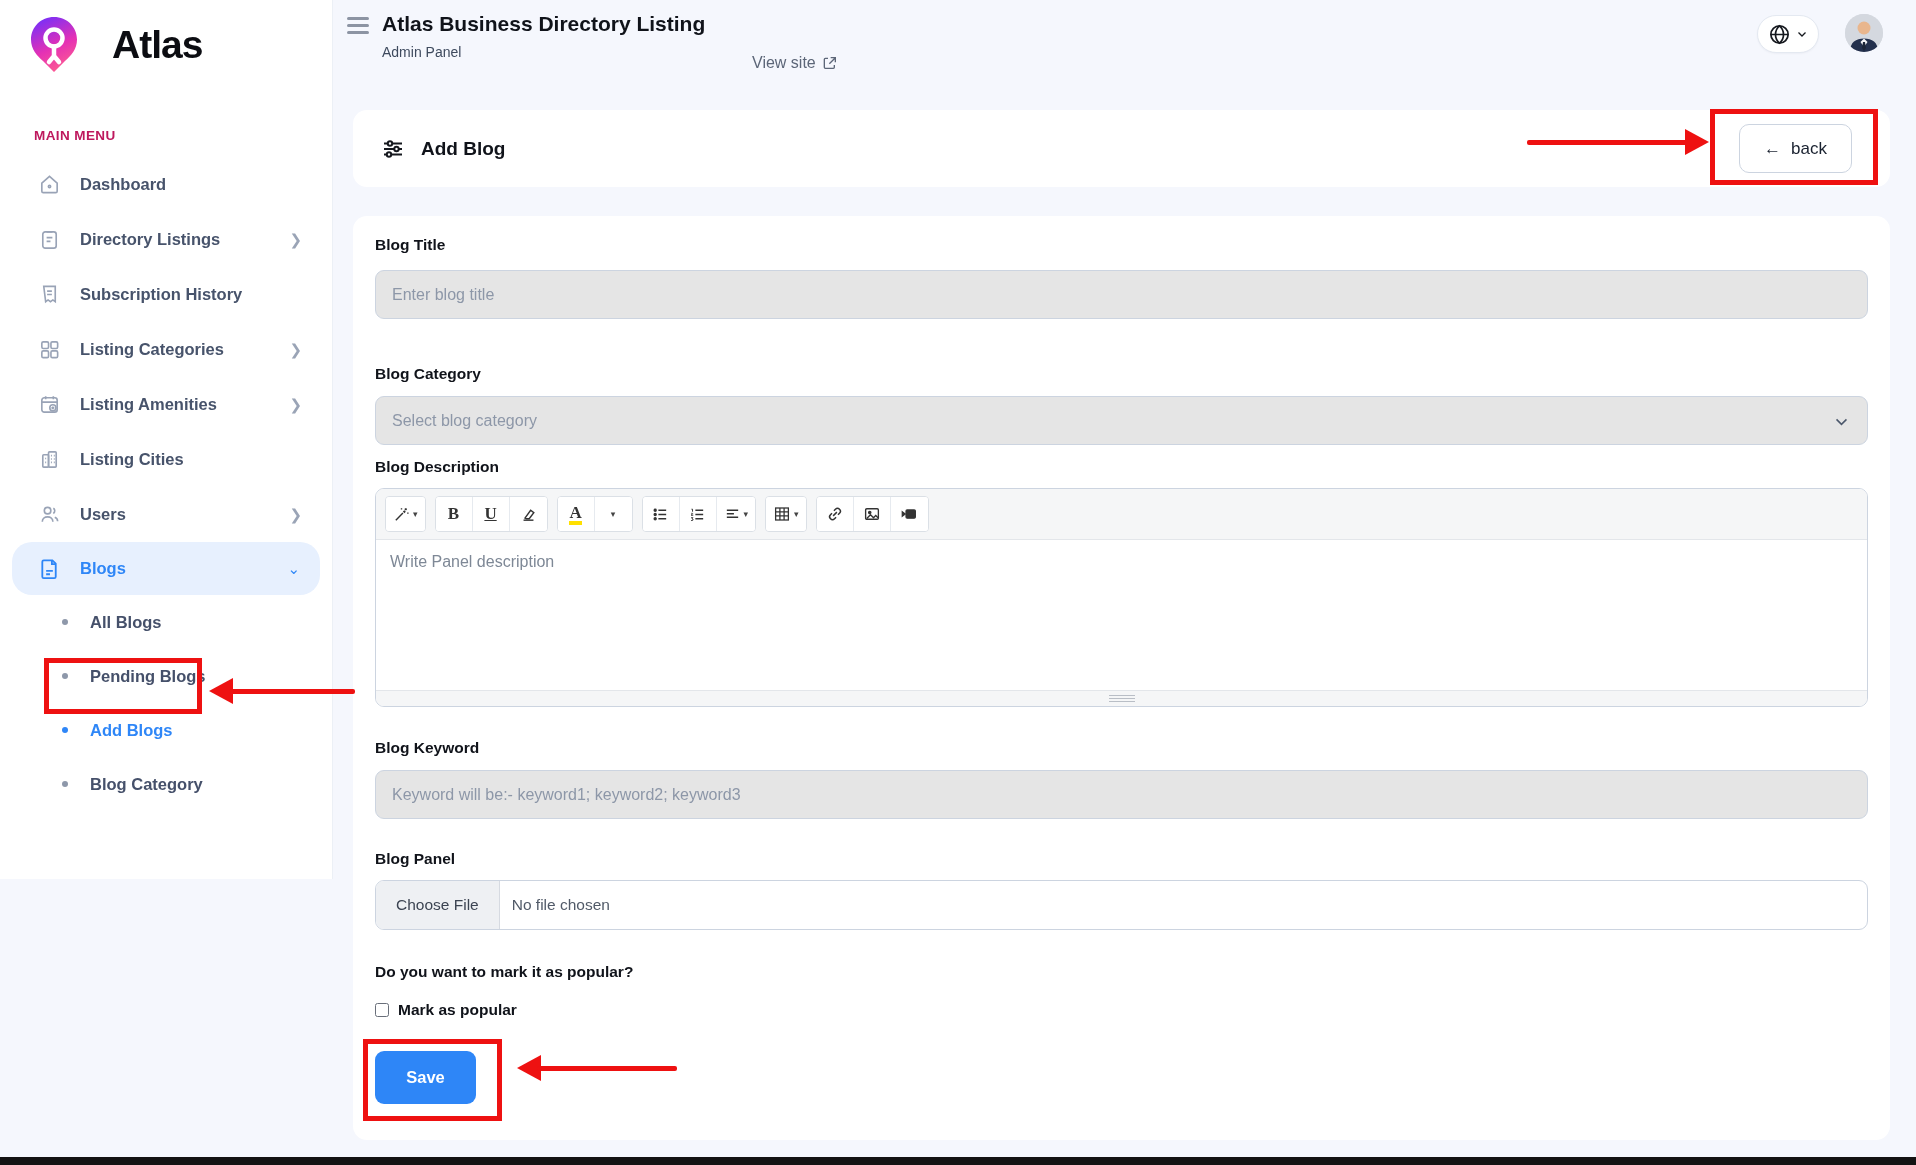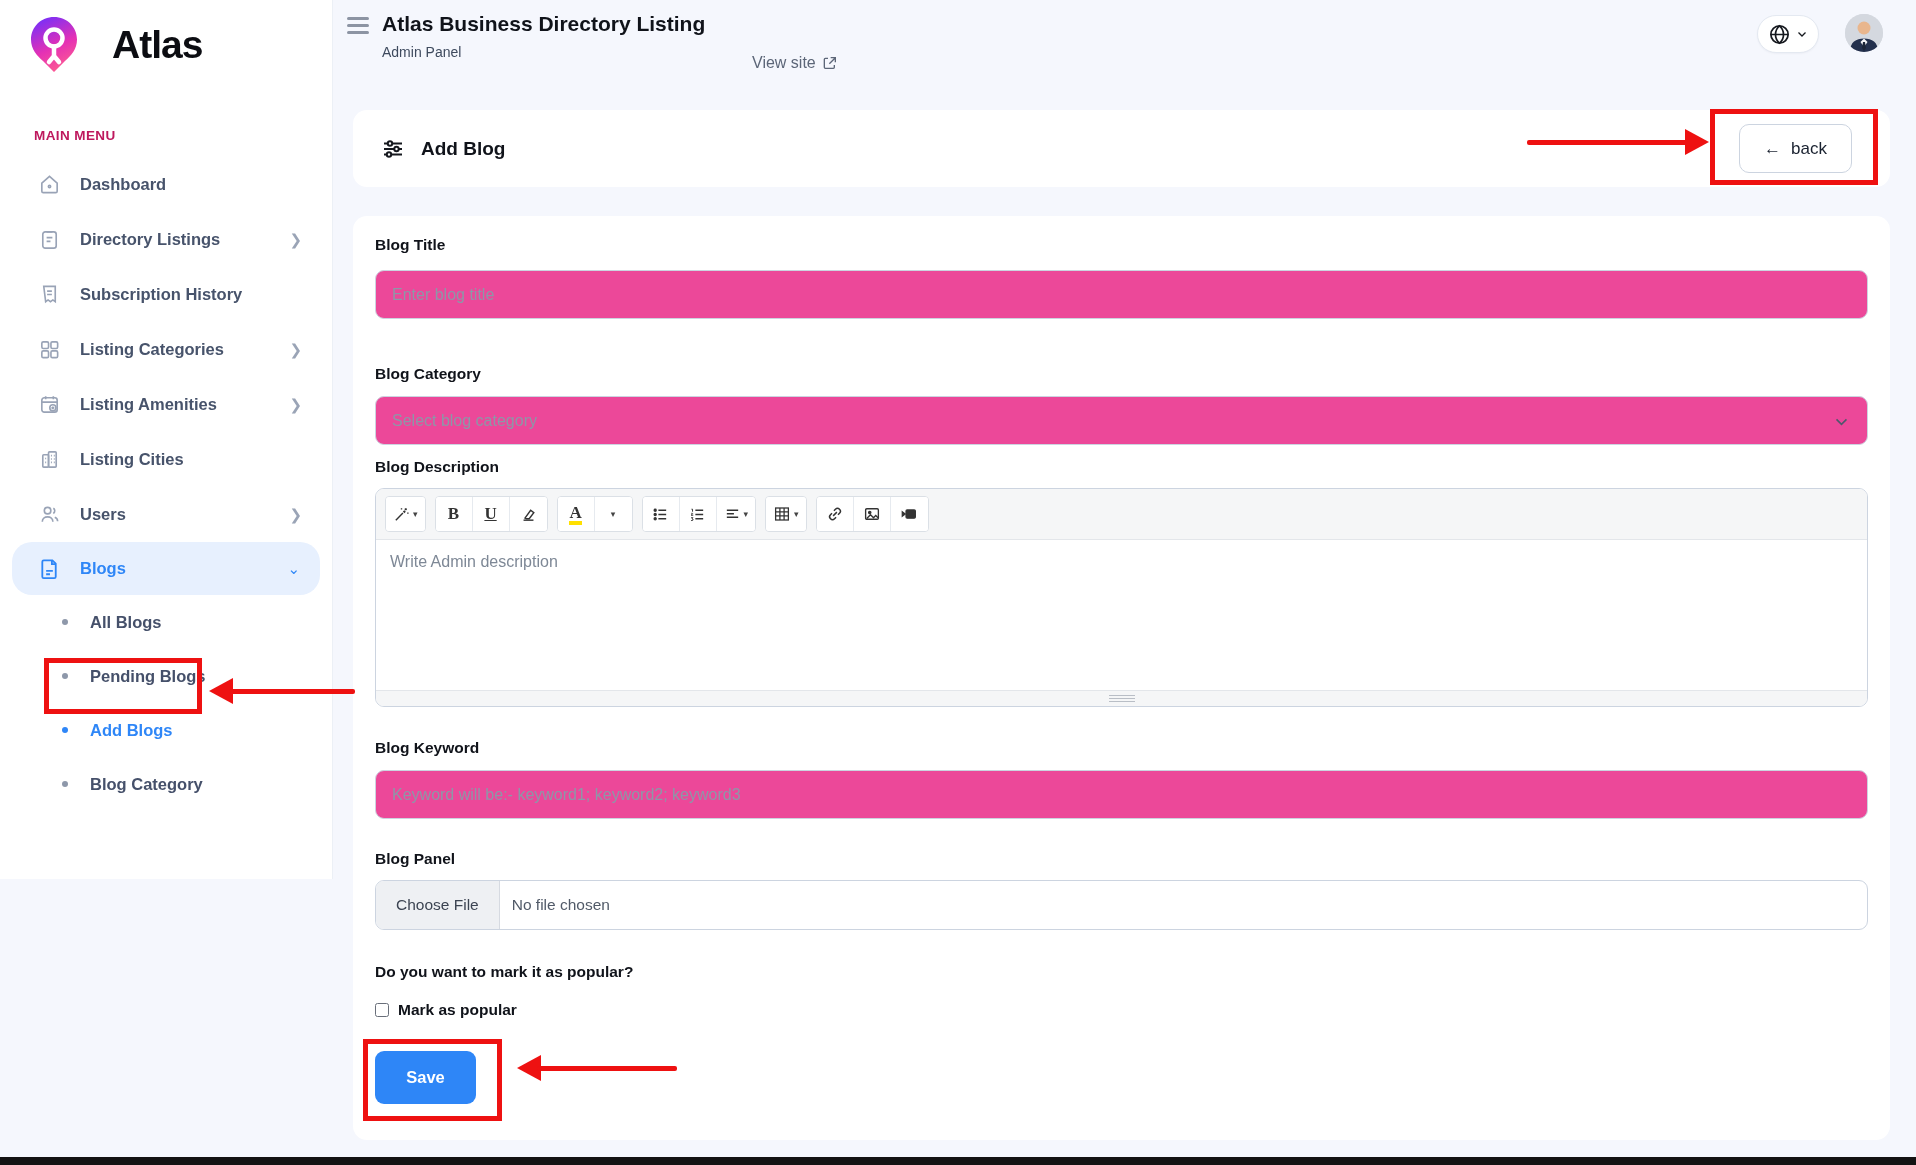--- a/index.html
+++ b/index.html
@@ -59,21 +59,21 @@
   .card-head .title { margin-left:16px; font-size:19px; font-weight:bold; color:#10131a; }
   .back-btn {
     position:absolute; right:38px; top:14px; height:49px; width:113px;
     border:1px solid #ccd4e0; border-radius:10px; background:#fff;
     font-size:17px; color:#1a2230; display:flex; align-items:center; justify-content:center; gap:10px; cursor:pointer;
   }
   .card-form { top:216px; height:924px; padding:20px 22px; }
   .f-label { font-size:15.5px; font-weight:bold; color:#10131a; }
   .f-input {
     width:100%; height:49px; border:1px solid #ccd4e0; border-radius:9px;
-    padding:1px 16px; font-size:16px; color:#1f2937; background:#ec4899;
+    padding:1px 16px; font-size:16px; color:#1f2937; background:#e5e5e5;
     font-family:"Liberation Sans", sans-serif; outline:none;
   }
   .f-input::placeholder { color:#8d97a8; opacity:1; }
   .select-wrap { position:relative; }
   .select-wrap .chev { position:absolute; right:18px; top:17px; }
 
   
   .editor { border:1px solid #ccd4e0; border-radius:9px; overflow:hidden; }
   .toolbar { background:#f5f6f7; border-bottom:1px solid #e3e6ea; padding:7px 9px; display:flex; gap:9px; }
   .tb-group { display:flex; background:#fff; border:1px solid #dbe0e6; border-radius:4px; overflow:hidden; }
@@ -382,21 +382,21 @@
             </svg>
         </div>
         <div class="tb-btn">
           <svg width="18" height="18" viewBox="0 0 24 24" fill="#333" stroke="#333" stroke-width="1.6">
               <rect x="8" y="6.5" width="12.5" height="11" rx="1.5"></rect>
               <path d="M3 9 l4 3 -4 3 Z" fill="#333"></path>
             </svg>
         </div>
       </div>
     </div>
-    <div class="edit-area">Write Admin description</div>
+    <div class="edit-area">Write Panel description</div>
     <div class="statusbar">
       <div class="grip">
           <span></span>
           <span></span>
           <span></span>
         </div>
     </div>
   </div>
 
   <div class="f-label" style="margin-top:32px;">Blog Keyword</div>

